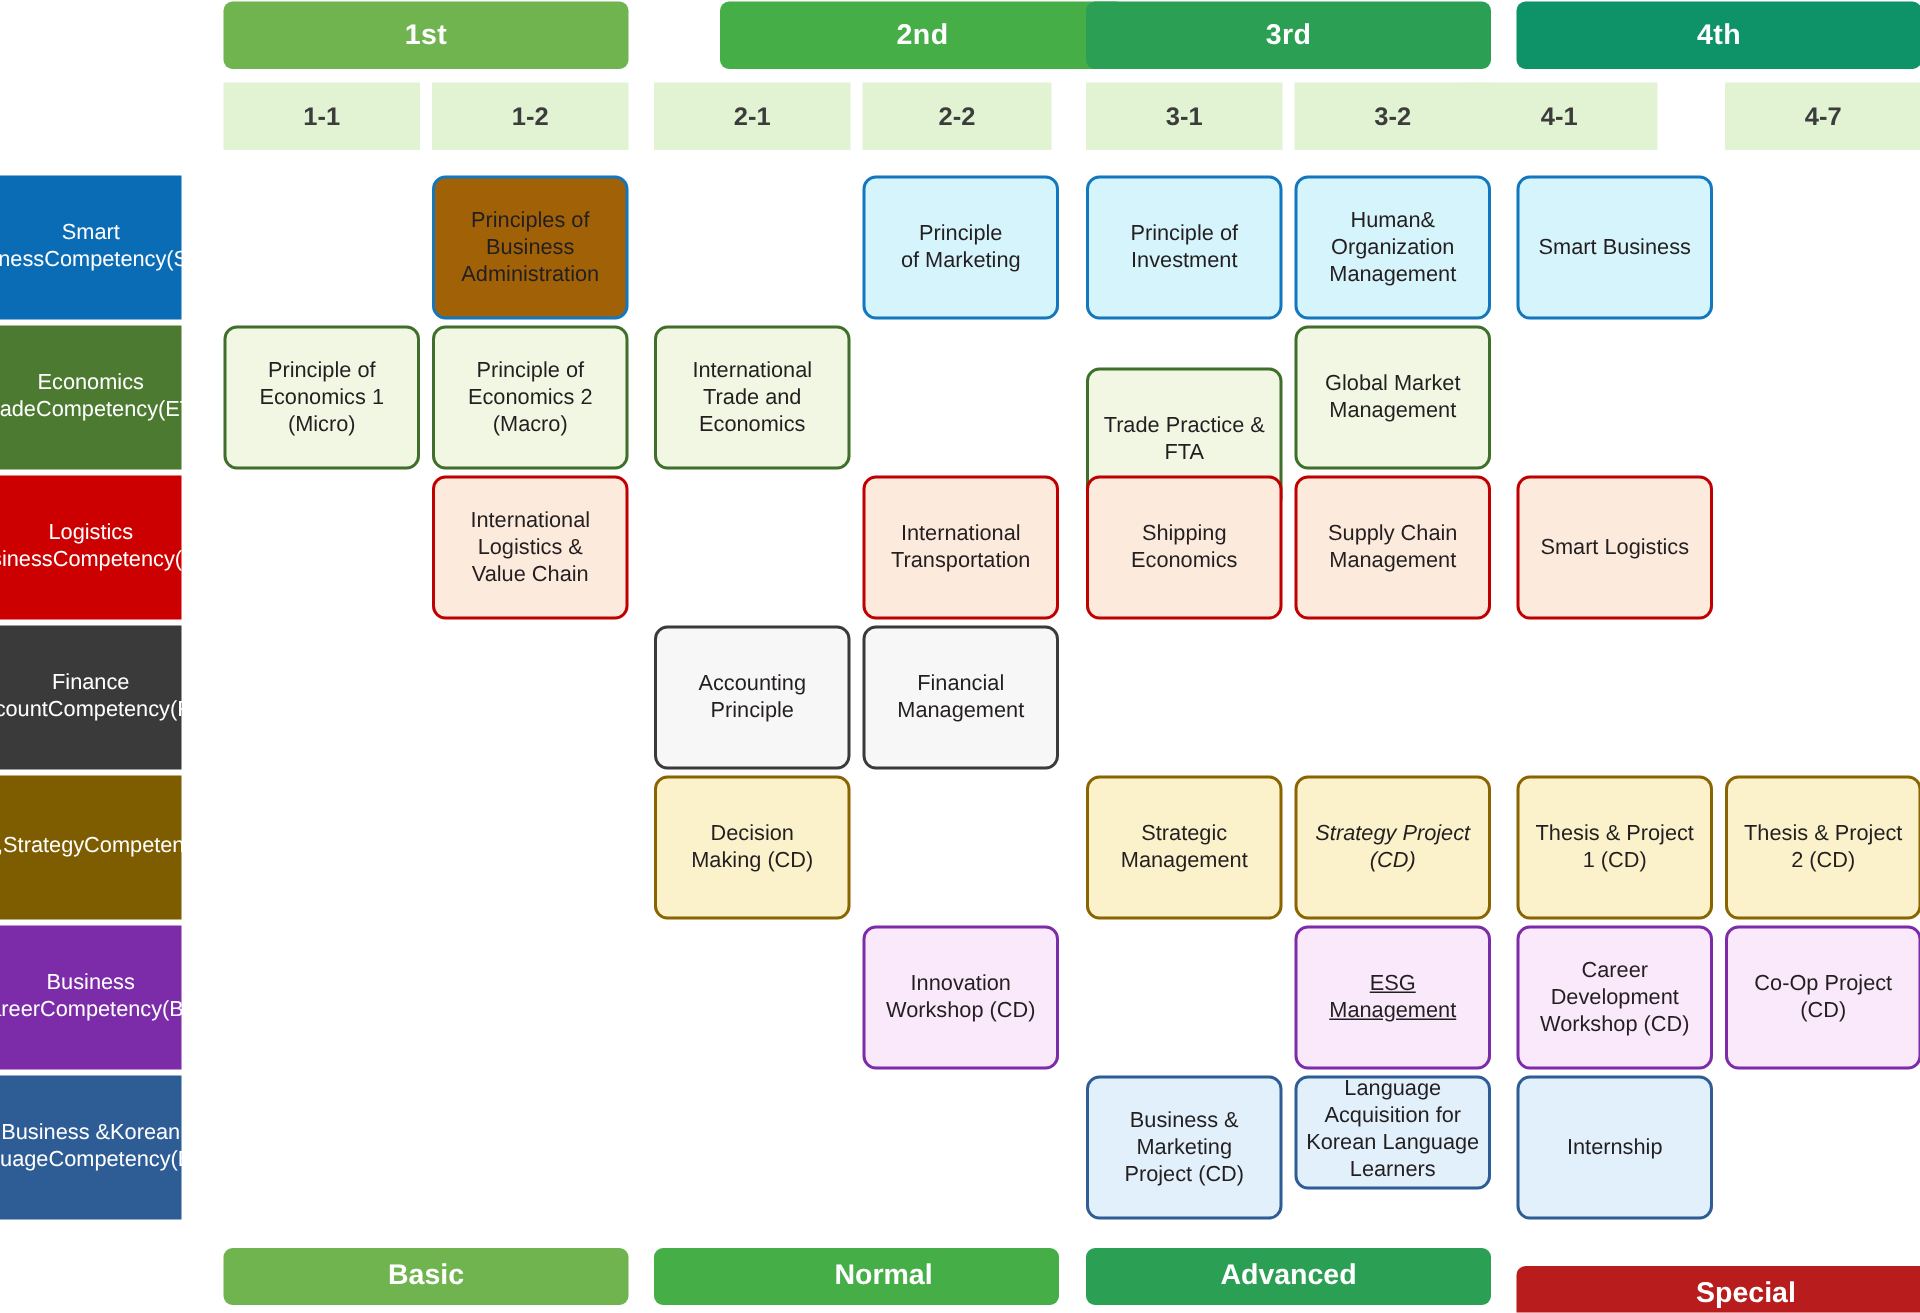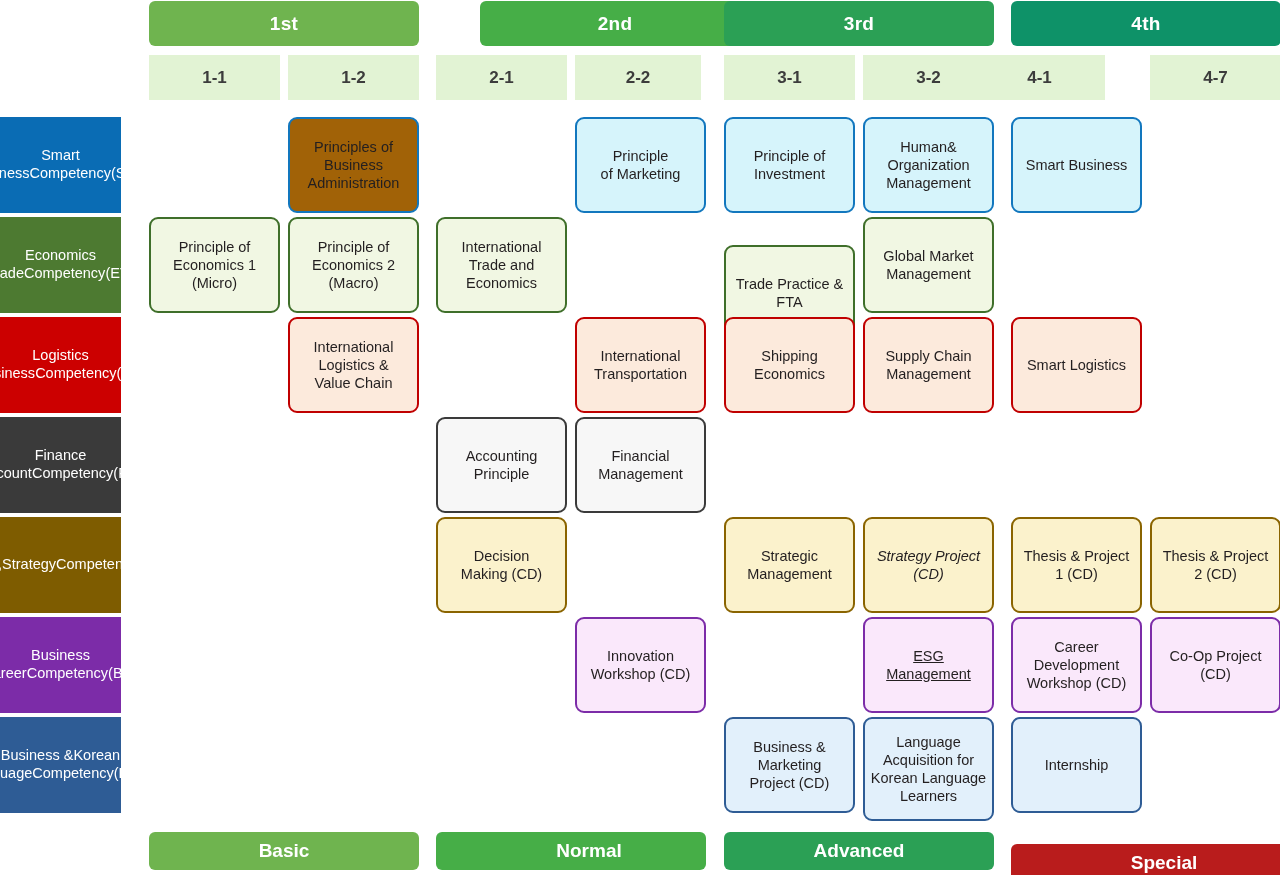--- a/index.html
+++ b/index.html
@@ -264,21 +264,21 @@
           <span>(CD)</span>
         </div>
       </div>
       <div class="abs course" style="left: 724px; top: 717px; width: 131px; height: 96px; background: rgb(226, 240, 251); border-color: rgb(46, 92, 149);">
         <div>
           <span>Business &amp;</span>
           <span>Marketing</span>
           <span>Project (CD)</span>
         </div>
       </div>
-      <div class="abs course" style="left: 863px; top: 717px; width: 131px; height: 104px; background: rgb(226, 240, 251); border-color: rgb(46, 92, 149);">
+      <div class="abs course" style="left: 863px; top: 717px; width: 131px; height: 76px; background: rgb(226, 240, 251); border-color: rgb(46, 92, 149); align-items: flex-end;">
         <div>
           <span>Language</span>
           <span>Acquisition for</span>
           <span>Korean Language</span>
           <span>Learners</span>
         </div>
       </div>
       <div class="abs course" style="left: 1011px; top: 717px; width: 131px; height: 96px; background: rgb(226, 240, 251); border-color: rgb(46, 92, 149);">
         <div>
           <span>Internship</span>

